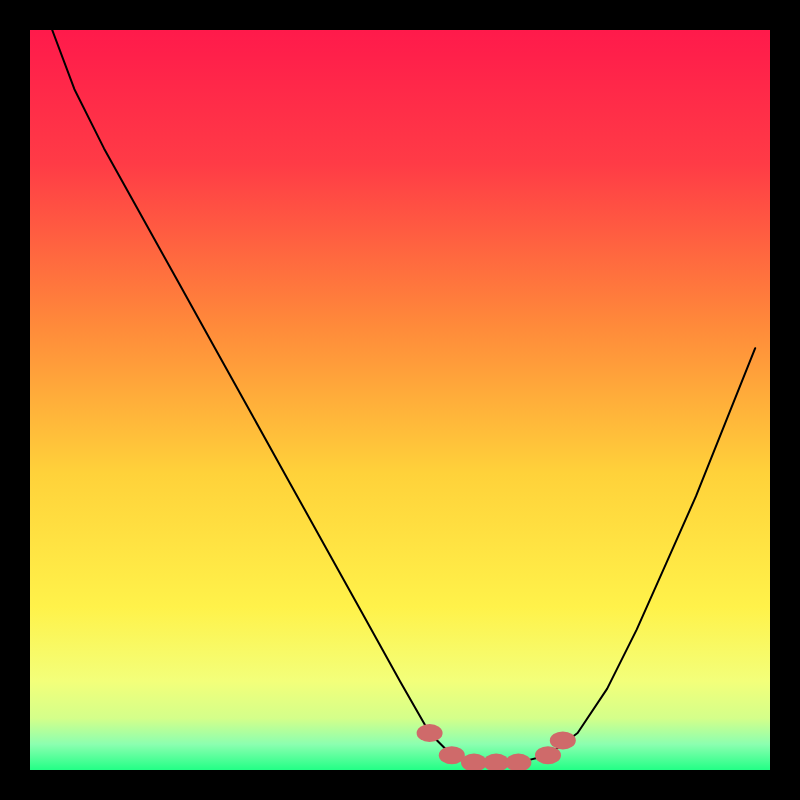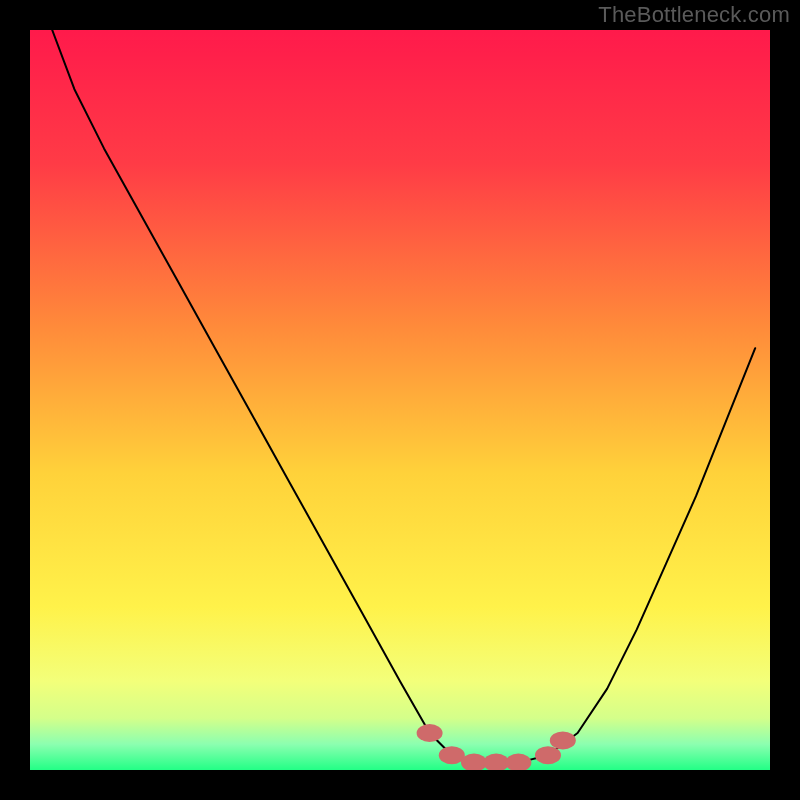--- a/index.html
+++ b/index.html
@@ -35,21 +35,20 @@
     height: 740px;
   }
   svg {
     display: block;
   }
 </style>
 </head>
 <body>
 
 <div class="frame">
-  <div class="watermark">TheBottleneck.com</div>
   <div class="plot">
     <svg id="chart-svg" width="740" height="740" viewBox="0 0 740 740">
       <defs>
         <linearGradient id="bg-grad" x1="0" y1="0" x2="0" y2="1">
             <stop offset="0%" stop-color="#ff1a4b"></stop>
             <stop offset="18%" stop-color="#ff3b46"></stop>
             <stop offset="40%" stop-color="#ff8a3a"></stop>
             <stop offset="60%" stop-color="#ffd23a"></stop>
             <stop offset="78%" stop-color="#fff24a"></stop>
             <stop offset="88%" stop-color="#f3ff7a"></stop>

